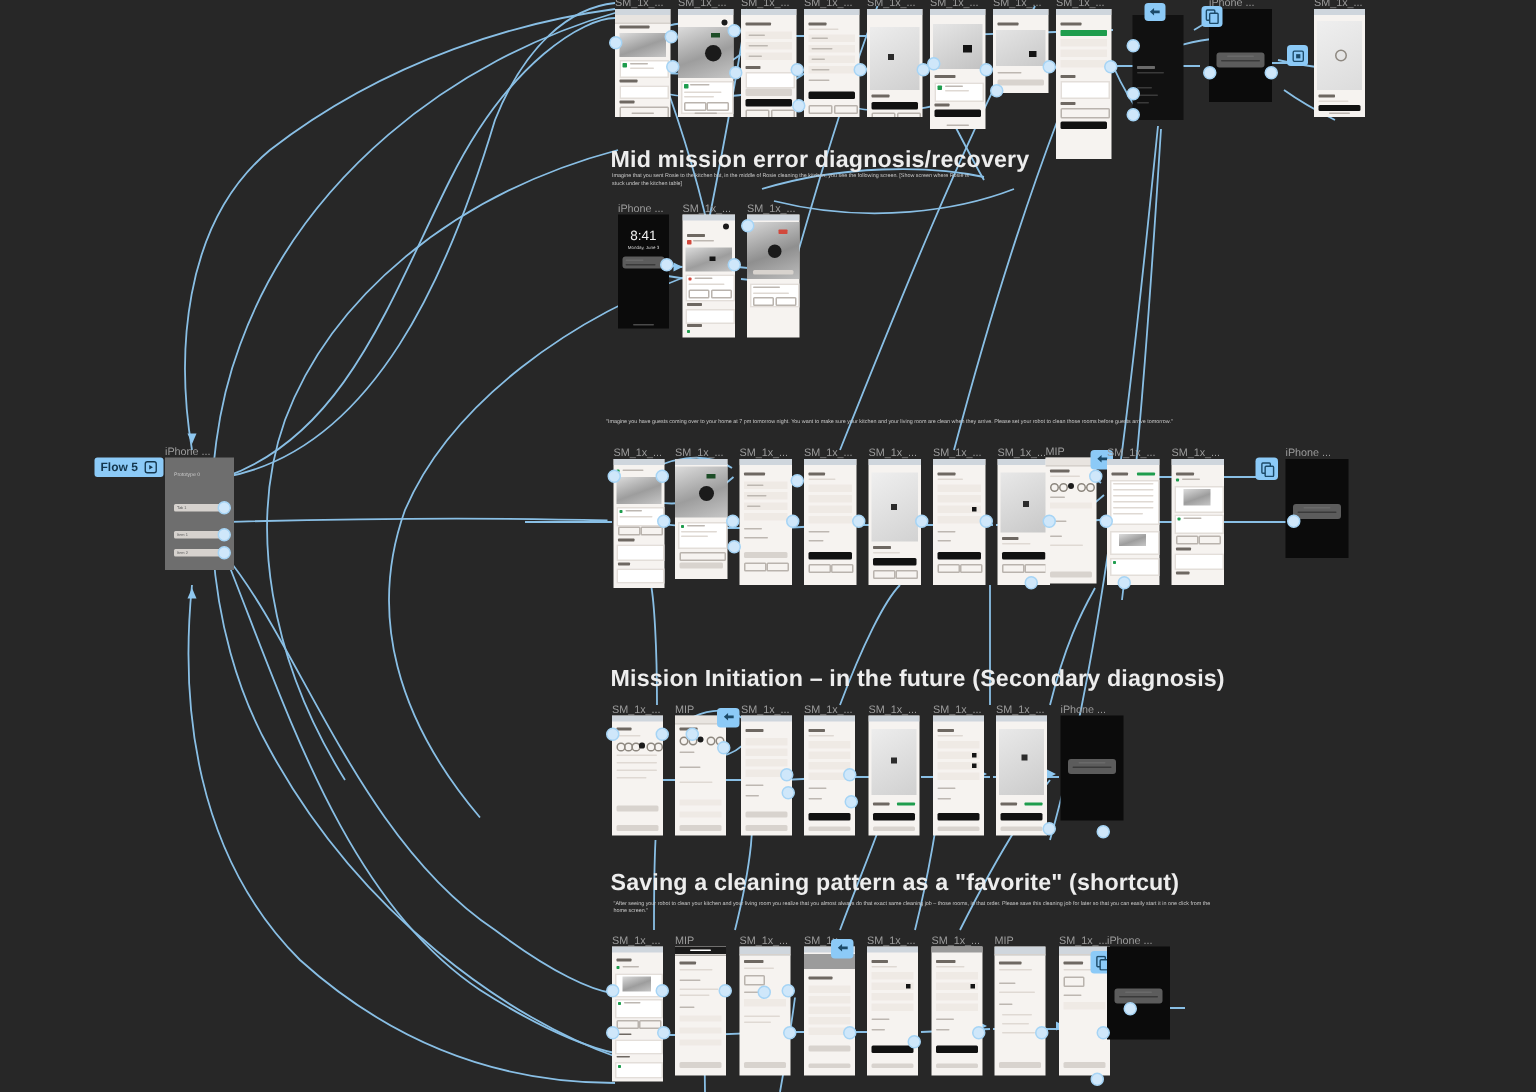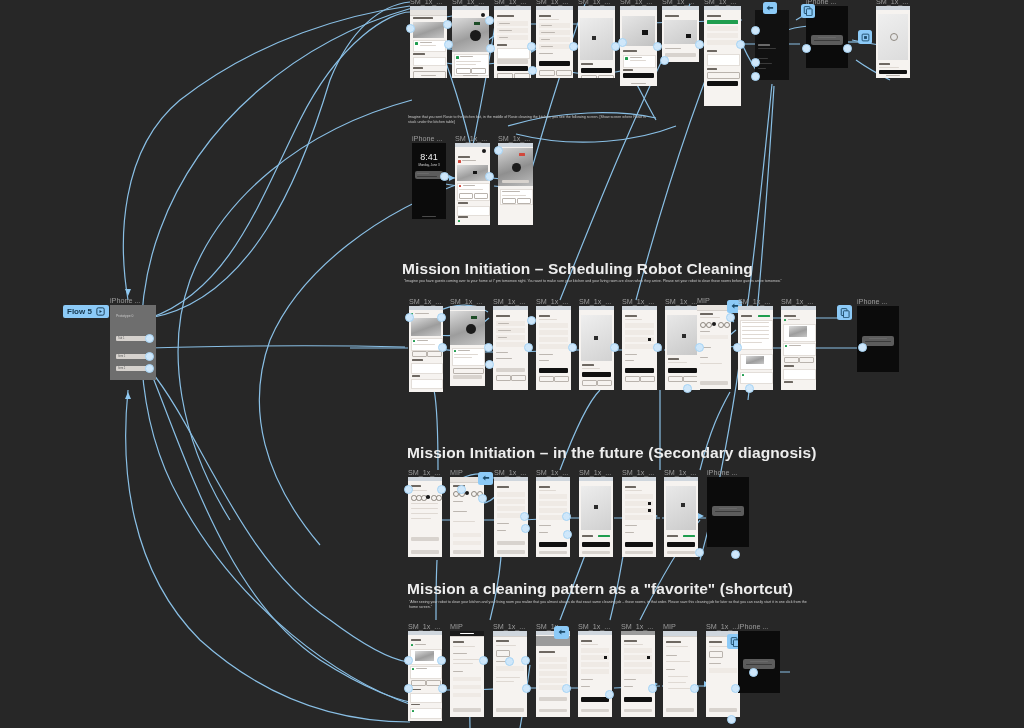--- a/index.html
+++ b/index.html
@@ -203,28 +203,28 @@
   <div class="proto-badge" style="left:63px;top:305px;">
     <span>Flow 5</span>
     <span class="pi">
       <svg width="9" height="9" viewBox="0 0 16 16">
           <rect x="1.5" y="1.5" width="13" height="13" rx="2.5" stroke="#14364d" stroke-width="1.6" fill="none"></rect>
           <path d="M6.2 5.2 L10.6 8 L6.2 10.8 Z" fill="#14364d"></path>
         </svg>
     </span>
   </div>
 
+  <div class="sec-title" style="left:407px;top:98px;">Mid mission error diagnosis/recovery</div>
   <div class="sec-sub" style="left:408px;top:115px;">Imagine that you sent Rosie to the kitchen but, in the middle of Rosie cleaning the kitchen, you see the following screen. [Show screen where Rosie is stuck under the kitchen table]</div>
 
-  <div class="sec-title" style="left:402px;top:260px;">Mission Initiation – Scheduling Robot Cleaning</div>
   <div class="sec-sub" style="left:404px;top:279px;width:420px;">"Imagine you have guests coming over to your home at 7 pm tomorrow night. You want to make sure your kitchen and your living room are clean when they arrive. Please set your robot to clean those rooms before guests arrive tomorrow."</div>
 
   <div class="sec-title" style="left:407px;top:444px;">Mission Initiation – in the future (Secondary diagnosis)</div>
 
-  <div class="sec-title" style="left:407px;top:580px;">Mission a cleaning pattern as a "favorite" (shortcut)</div>
+  <div class="sec-title" style="left:407px;top:580px;">Saving a cleaning pattern as a "favorite" (shortcut)</div>
   <div class="sec-sub" style="left:409px;top:600px;width:405px;">"After seeing your robot to clean your kitchen and your living room you realize that you almost always do that exact same cleaning job – those rooms, in that order. Please save this cleaning job for later so that you can easily start it in one click from the home screen."</div>
 
   <div class="flabel" style="left:410px;top:-3px;">SM_1x_...</div>
   <div class="frame light" style="left:410px;top:6px;width:37px;height:72px;">
     <div class="statusbar"></div>
       <div class="navbar" style="top:4px;"></div>
     <div class="txt dk" style="left:3px;top:11px;width:20px;height:2px;"></div>
     <div class="hero" style="left:3px;top:16px;width:31px;height:16px;"></div>
     <div class="card" style="left:3px;top:34px;width:31px;height:10px;"></div>
     <div class="grn" style="left:5px;top:36px;width:3px;height:3px;"></div>

